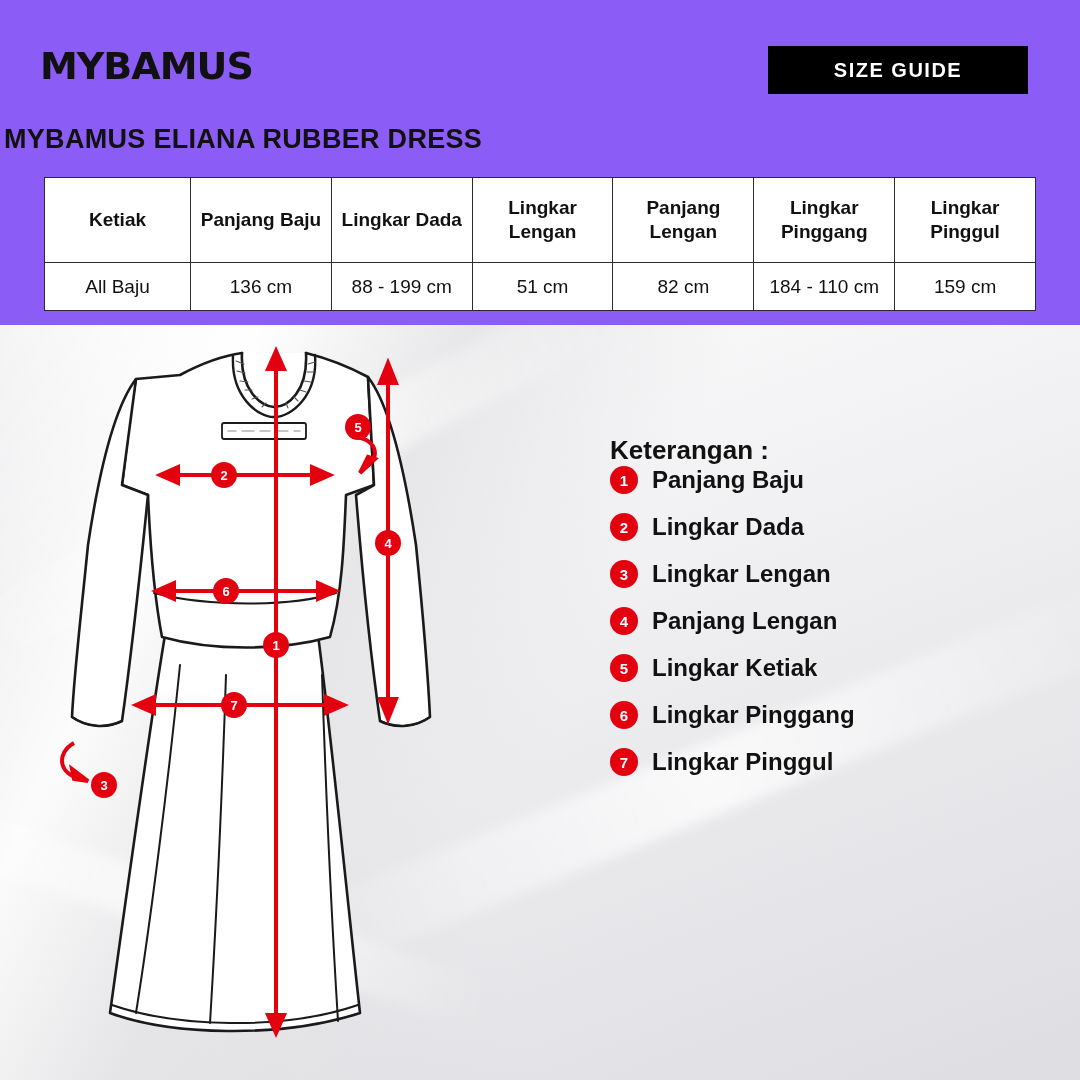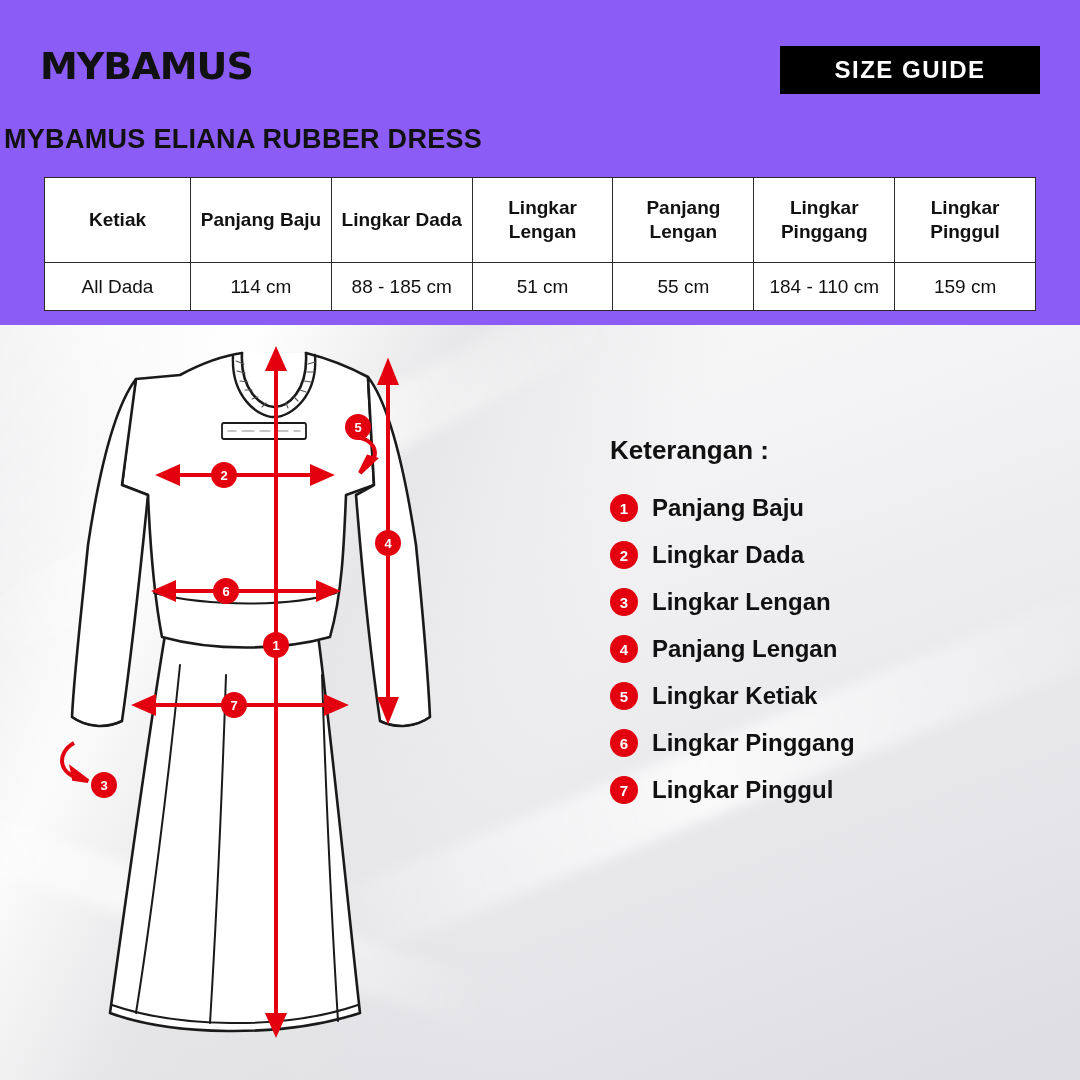--- a/index.html
+++ b/index.html
@@ -25,28 +25,28 @@
     position: absolute;
     left: 40px; top: 44px;
     font-size: 38px;
     font-weight: bold;
     letter-spacing: -1px;
     color: #111;
     font-family: "DejaVu Sans", sans-serif;
   }
   .size-guide-badge {
     position: absolute;
-    right: 40px; top: 46px;
+    right: 52px; top: 46px;
     width: 260px; height: 48px;
     background: #000;
     color: #fff;
     display: flex;
     align-items: center;
     justify-content: center;
-    font-size: 24px;
+    font-size: 20px;
     font-weight: bold;
     letter-spacing: 1.5px;
   }
   .product-title {
     position: absolute;
     left: 4px; top: 124px;
     width: 1080px;
     text-align: left;
     font-size: 27px;
     font-weight: bold;
@@ -116,21 +116,20 @@
   }
   .legend {
     position: absolute;
     left: 610px; top: 110px;
     width: 420px;
   }
   .legend-title {
     font-size: 26px;
     font-weight: bold;
     color: #111;
-    margin-bottom: 28px;
   }
   .legend-row {
     display: flex;
     align-items: center;
     margin-bottom: 19px;
   }
   .legend-num {
     width: 28px; height: 28px;
     border-radius: 50%;
     background: #e3000f;
@@ -182,25 +181,25 @@
             <th>Panjang Baju</th>
             <th>Lingkar Dada</th>
             <th>Lingkar Lengan</th>
             <th>Panjang Lengan</th>
             <th>Lingkar Pinggang</th>
             <th>Lingkar Pinggul</th>
           </tr>
         </thead>
         <tbody>
           <tr>
-            <td>All Dada</td>
-            <td>114 cm</td>
-            <td>88 - 185 cm</td>
+            <td>All Baju</td>
+            <td>136 cm</td>
+            <td>88 - 199 cm</td>
             <td>51 cm</td>
-            <td>55 cm</td>
+            <td>82 cm</td>
             <td>184 - 110 cm</td>
             <td>159 cm</td>
           </tr>
         </tbody>
       </table>
     </div>
   </div>
 
   <div class="bottom">
     <div class="fabric-bg"></div>

